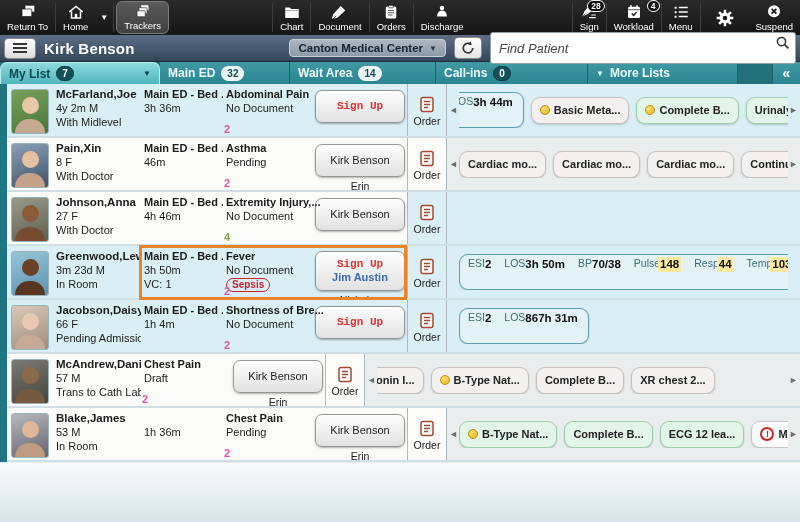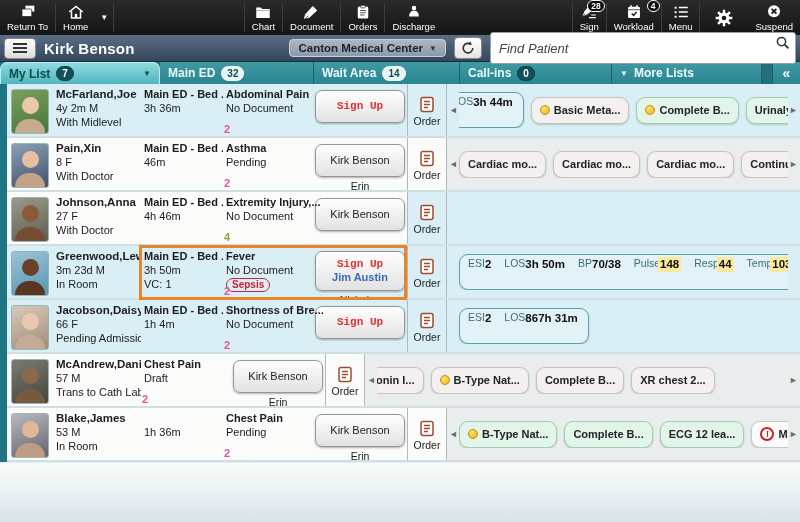--- a/index.html
+++ b/index.html
@@ -131,20 +131,28 @@
         <path d="M3 10 12 2.5 21 10" fill="none" stroke="#fff" stroke-width="2"></path>
         <path d="M6 9v9h12V9" fill="none" stroke="#fff" stroke-width="2"></path>
         <rect x="10.4" y="12.5" width="3.2" height="5.5" fill="#fff"></rect>
       </svg>
     <span>Home</span>
   </div>
   <div class="tbtn" style="padding:2px 5px">
     <span style="font-size:8px">▼</span>
   </div>
   <div class="tsep"></div>
+  <div class="tbtn active">
+    <svg width="18" height="16" viewBox="0 0 24 20">
+        <rect x="9" y="1" width="11" height="8" rx="1" fill="#fff" stroke="#333"></rect>
+        <rect x="6.5" y="5" width="11" height="8" rx="1" fill="#fff" stroke="#333"></rect>
+        <rect x="4" y="9" width="11" height="8" rx="1" fill="#fff" stroke="#333"></rect>
+      </svg>
+    <span>Trackers</span>
+  </div>
   <div class="tspace"></div>
   <div class="tsep"></div>
   <div class="tbtn">
     <svg width="18" height="16" viewBox="0 0 24 20">
         <path d="M3 4h6l2 2h10v12H3z" fill="#fff"></path>
         <path d="M3 8h18" stroke="#999"></path>
       </svg>
     <span>Chart</span>
   </div>
   <div class="tsep"></div>
@@ -248,21 +256,21 @@
       </svg>
   </div>
 </div>
 
 <div class="tabs">
   <div class="tab active" style="width:160px">
     <span>My List</span>
     <span class="tbdg dark">7</span>
     <span class="tcaret">▼</span>
   </div>
-  <div class="tab" style="width:154px">
+  <div class="tab" style="width:130px">
     <span>Main ED</span>
     <span class="tbdg light">32</span>
   </div>
   <div class="tab" style="width:146px">
     <span>Wait Area</span>
     <span class="tbdg light">14</span>
   </div>
   <div class="tab" style="width:152px">
     <span>Call-ins</span>
     <span class="tbdg dark">0</span>

